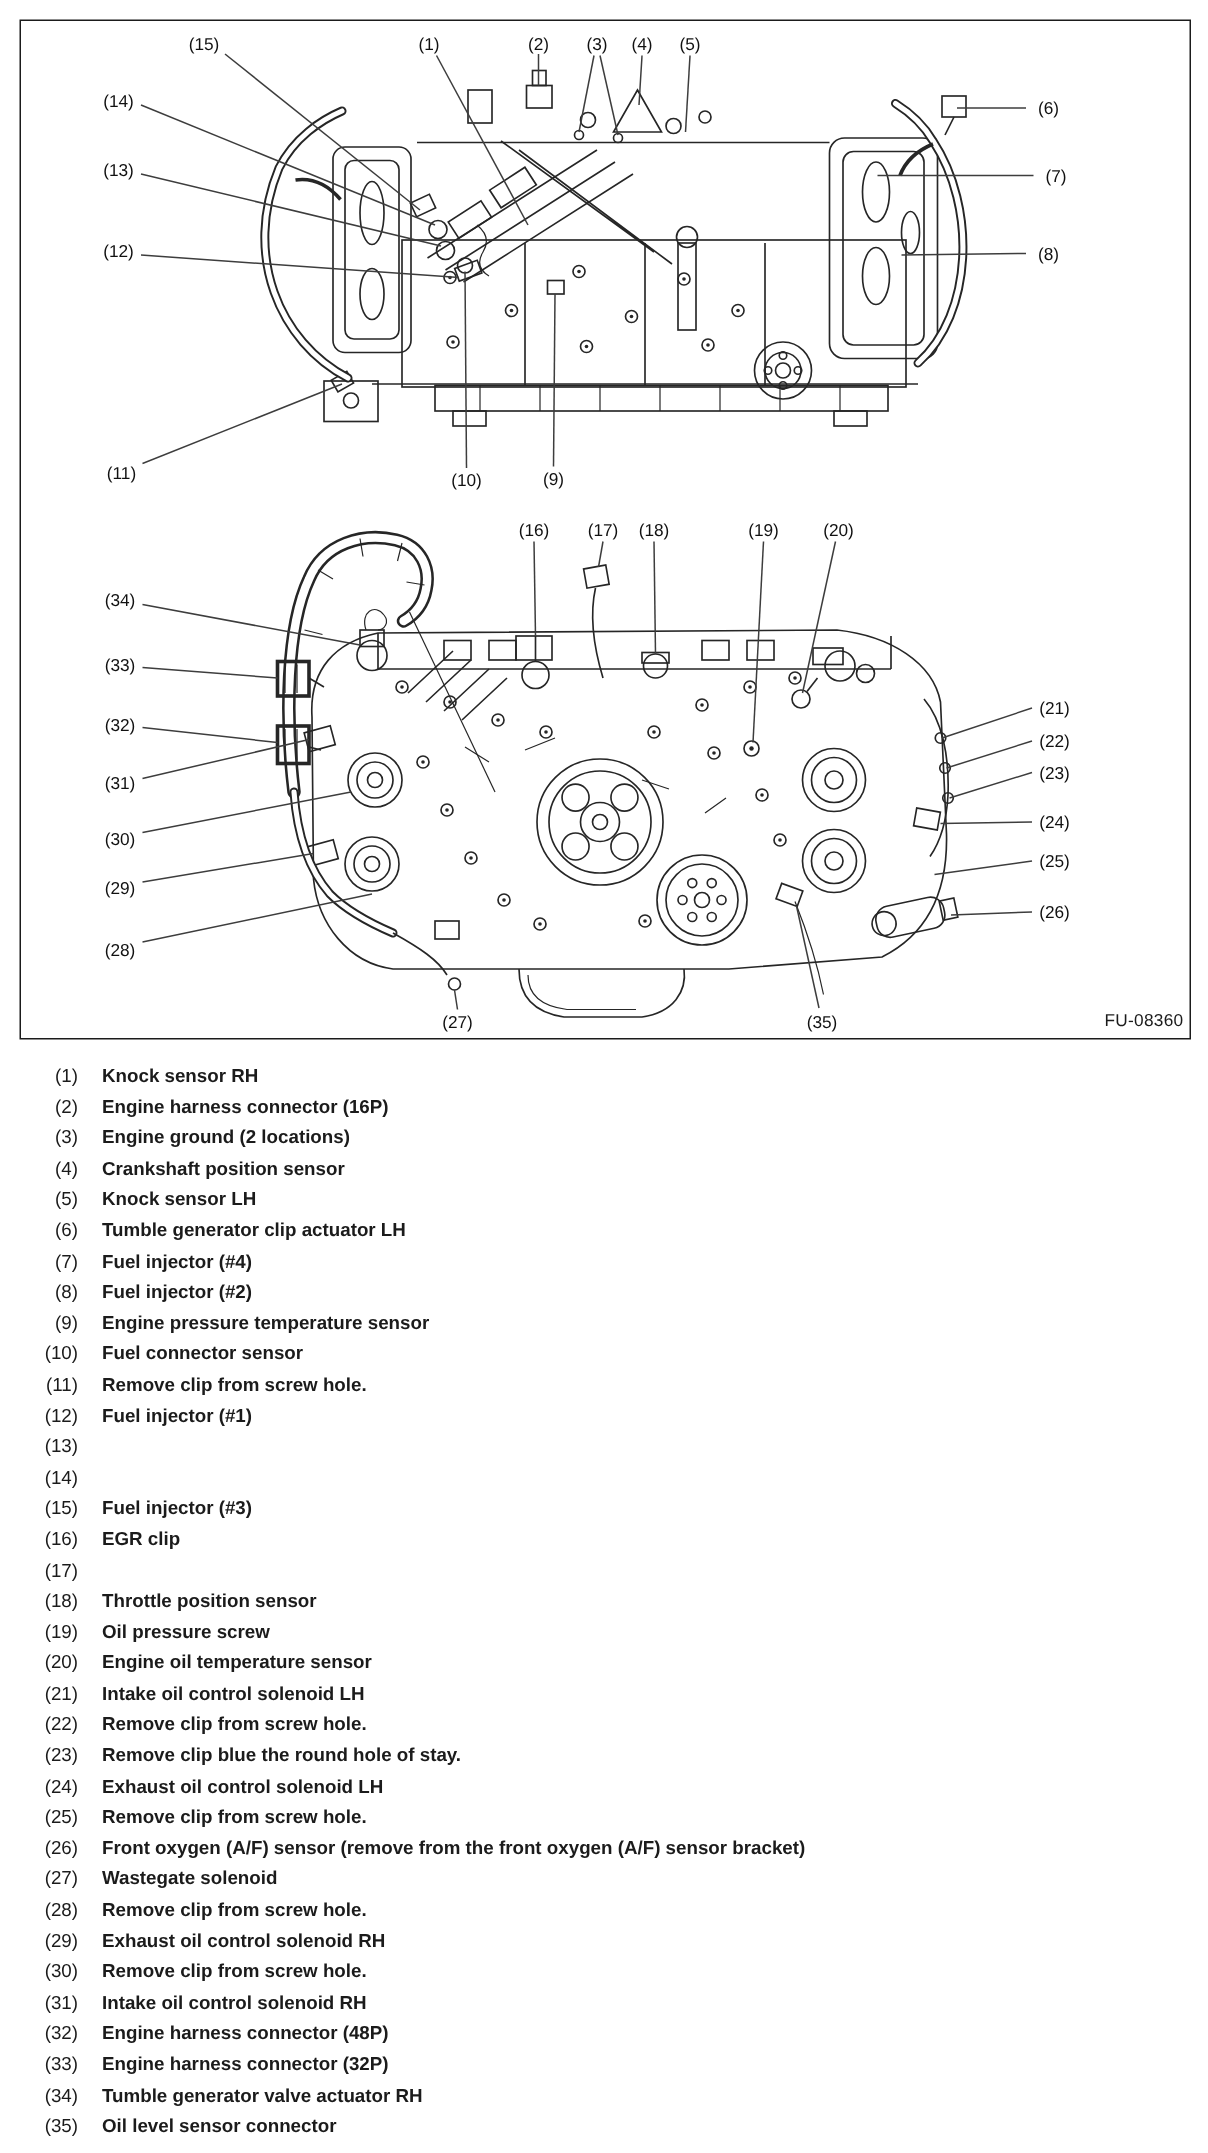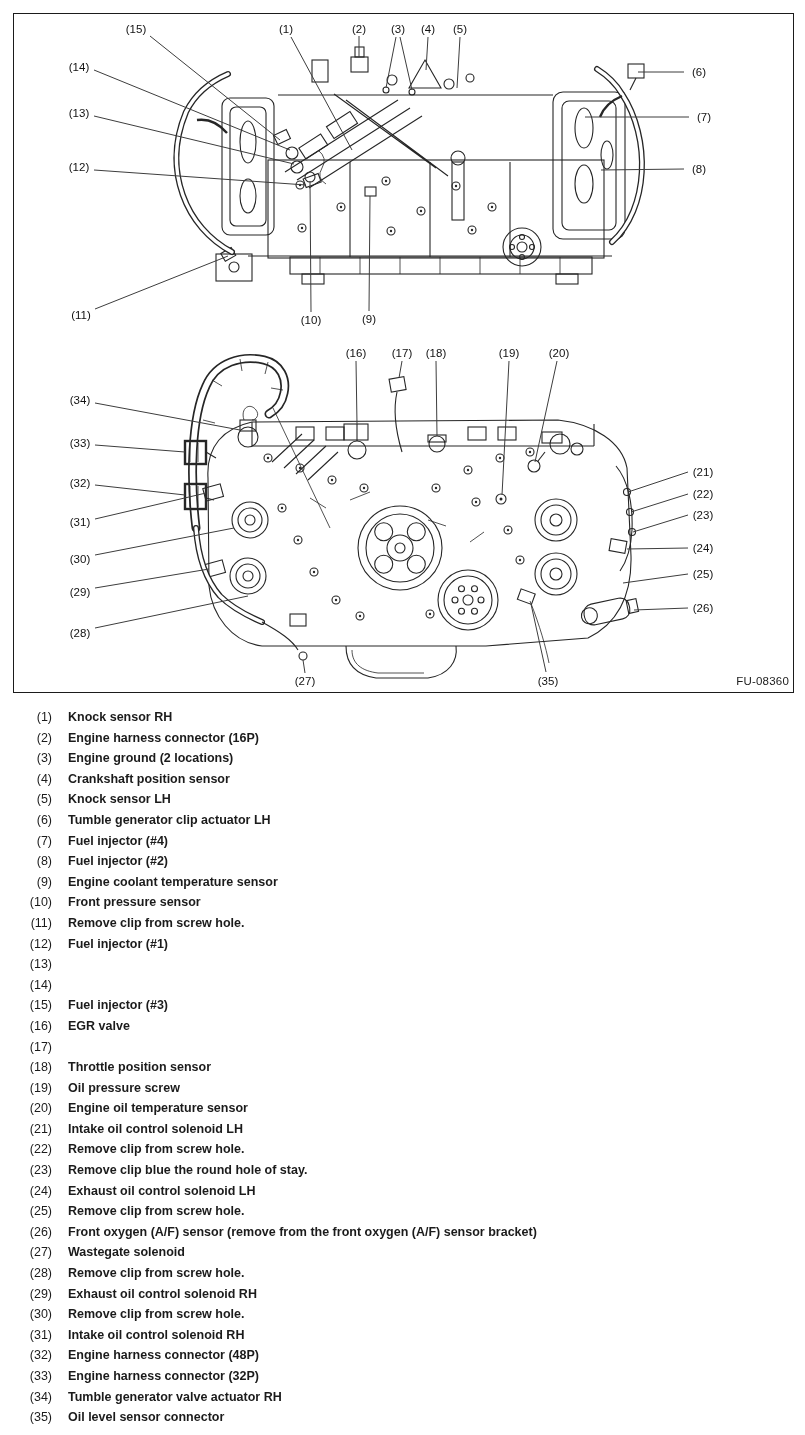--- a/index.html
+++ b/index.html
@@ -377,25 +377,25 @@
     <div class="legend-row">
       <span class="num">(7)</span>
       <span class="txt">Fuel injector (#4)</span>
     </div>
     <div class="legend-row">
       <span class="num">(8)</span>
       <span class="txt">Fuel injector (#2)</span>
     </div>
     <div class="legend-row">
       <span class="num">(9)</span>
-      <span class="txt">Engine coolant temperature sensor</span>
+      <span class="txt">Engine pressure temperature sensor</span>
     </div>
     <div class="legend-row">
       <span class="num">(10)</span>
-      <span class="txt">Front pressure sensor</span>
+      <span class="txt">Fuel connector sensor</span>
     </div>
     <div class="legend-row">
       <span class="num">(11)</span>
       <span class="txt">Remove clip from screw hole.</span>
     </div>
     <div class="legend-row">
       <span class="num">(12)</span>
       <span class="txt">Fuel injector (#1)</span>
     </div>
     <div class="legend-row">
@@ -403,21 +403,21 @@
     </div>
     <div class="legend-row">
       <span class="num">(14)</span>
     </div>
     <div class="legend-row">
       <span class="num">(15)</span>
       <span class="txt">Fuel injector (#3)</span>
     </div>
     <div class="legend-row">
       <span class="num">(16)</span>
-      <span class="txt">EGR valve</span>
+      <span class="txt">EGR clip</span>
     </div>
     <div class="legend-row">
       <span class="num">(17)</span>
     </div>
     <div class="legend-row">
       <span class="num">(18)</span>
       <span class="txt">Throttle position sensor</span>
     </div>
     <div class="legend-row">
       <span class="num">(19)</span>

